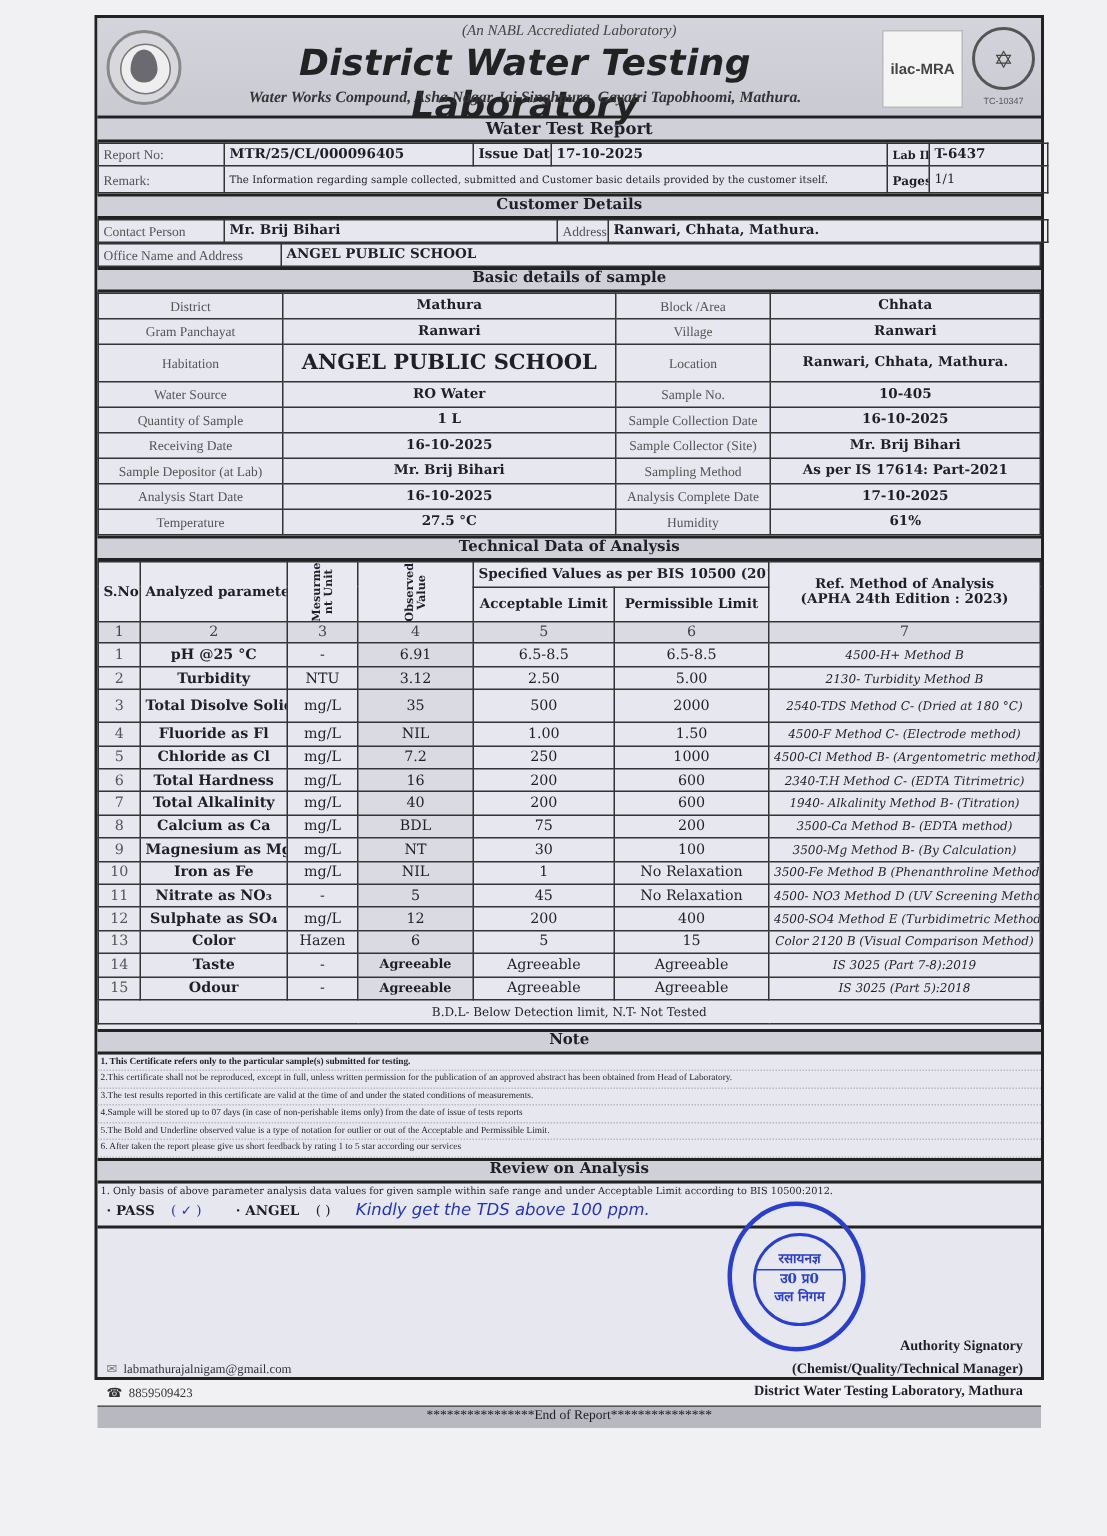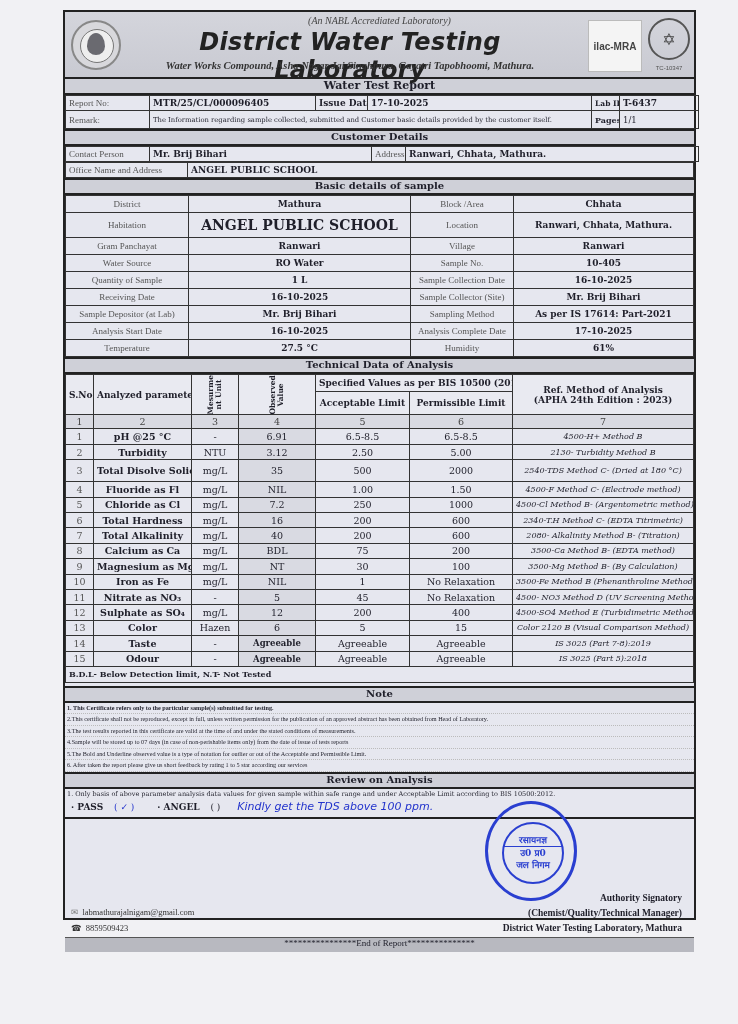--- a/index.html
+++ b/index.html
@@ -137,30 +137,30 @@
         <col>
       </colgroup>
     <tbody id="sample-body">
         <tr>
           <td class="lbl">District</td>
           <td class="val" style="">Mathura</td>
           <td class="lbl">Block /Area</td>
           <td class="val">Chhata</td>
         </tr>
         <tr>
+          <td class="lbl">Gram Panchayat</td>
+          <td class="val" style="">Ranwari</td>
+          <td class="lbl">Village</td>
+          <td class="val">Ranwari</td>
+        </tr>
+        <tr>
           <td class="lbl">Habitation</td>
           <td class="val big" style="height:24px">ANGEL PUBLIC SCHOOL</td>
           <td class="lbl">Location</td>
           <td class="val">Ranwari, Chhata, Mathura.</td>
-        </tr>
-        <tr>
-          <td class="lbl">Gram Panchayat</td>
-          <td class="val" style="">Ranwari</td>
-          <td class="lbl">Village</td>
-          <td class="val">Ranwari</td>
         </tr>
         <tr>
           <td class="lbl">Water Source</td>
           <td class="val" style="">RO Water</td>
           <td class="lbl">Sample No.</td>
           <td class="val">10-405</td>
         </tr>
         <tr>
           <td class="lbl">Quantity of Sample</td>
           <td class="val" style="">1 L</td>
@@ -290,21 +290,21 @@
           <td>600</td>
           <td class="method">2340-T.H Method C- (EDTA Titrimetric)</td>
         </tr>
         <tr>
           <td class="sno" style="">7</td>
           <td class="param">Total Alkalinity</td>
           <td>mg/L</td>
           <td class="obs" style="">40</td>
           <td>200</td>
           <td>600</td>
-          <td class="method">2080- Alkalinity Method B- (Titration)</td>
+          <td class="method">1940- Alkalinity Method B- (Titration)</td>
         </tr>
         <tr>
           <td class="sno" style="">8</td>
           <td class="param">Calcium as Ca</td>
           <td>mg/L</td>
           <td class="obs" style="">BDL</td>
           <td>75</td>
           <td>200</td>
           <td class="method">3500-Ca Method B- (EDTA method)</td>
         </tr>
@@ -367,21 +367,21 @@
           <td class="param">Odour</td>
           <td>-</td>
           <td class="obs" style="font-weight:bold;font-size:8.5px;">Agreeable</td>
           <td>Agreeable</td>
           <td>Agreeable</td>
           <td class="method">IS 3025 (Part 5):2018</td>
         </tr>
       </tbody>
     <tbody>
         <tr>
-          <td colspan="7" style="text-align:left;font-weight:bold;font-size:8px;height:15px;">B.D.L- Below Detection limit,      N.T- Not Tested</td>
+          <td colspan="7" style="text-align:center;font-weight:normal;font-size:8px;height:15px;">B.D.L- Below Detection limit,      N.T- Not Tested</td>
         </tr>
   </tbody>
     </table>
 
   <div class="sec" style="margin-top:3px">Note</div>
   <div class="notes" id="notes-list">
       <div style="font-weight: bold;">1. This Certificate refers only to the particular sample(s) submitted for testing.</div>
       <div>2.This certificate shall not be reproduced, except in full, unless written permission for the publication of an approved abstract has been obtained from Head of Laboratory.</div>
       <div>3.The test results reported in this certificate are valid at the time of and under the stated conditions of measurements.</div>
       <div>4.Sample will be stored up to 07 days (in case of non-perishable items only) from the date of issue of tests reports</div>

